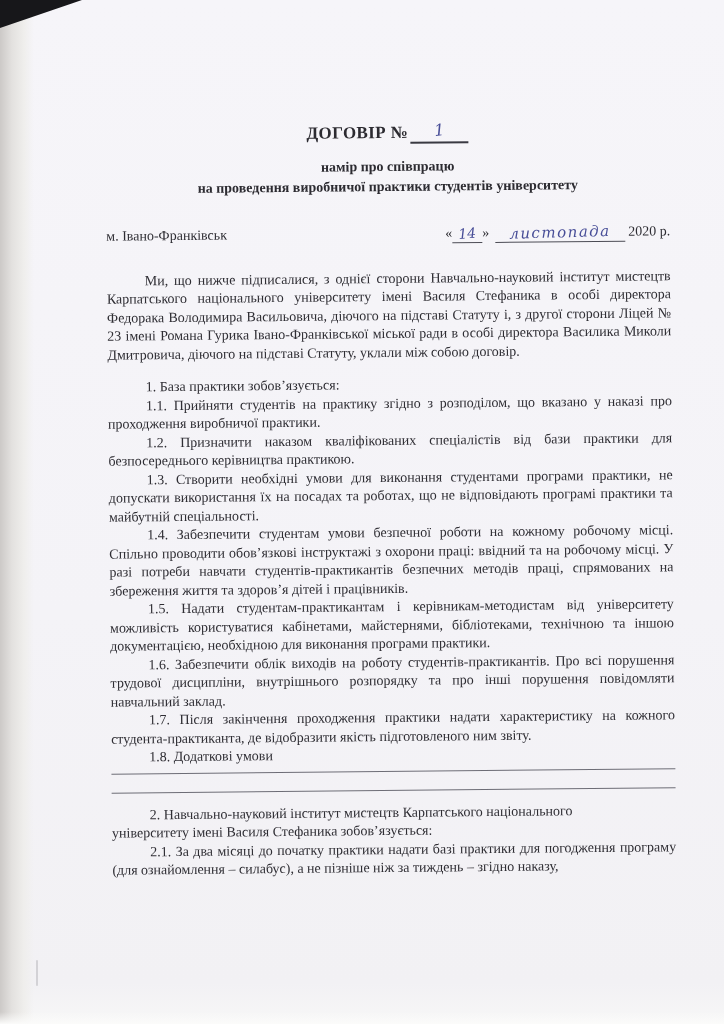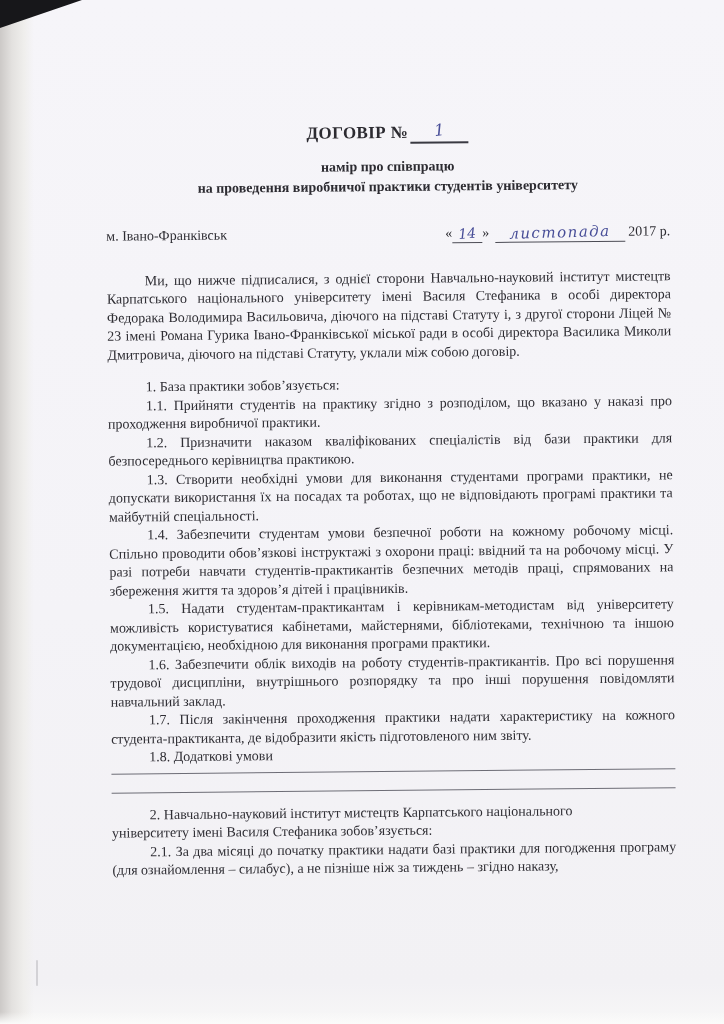--- a/index.html
+++ b/index.html
@@ -84,21 +84,21 @@
     </div>
 
     <div class="subtitles">
       <div>намір про співпрацю</div>
       <div>на проведення виробничої практики студентів університету</div>
     </div>
 
     <div class="city-date">
       <span>м. Івано-Франківськ</span>
       <span>
-        <span>«</span><span class="day-line"><span class="hw hw-day">14</span></span><span>»</span><span class="month-line"><span class="hw hw-month">листопада</span></span><span>2017 р.</span>
+        <span>«</span><span class="day-line"><span class="hw hw-day">14</span></span><span>»</span><span class="month-line"><span class="hw hw-month">листопада</span></span><span>2020 р.</span>
       </span>
     </div>
 
     <p class="par intro">Ми, що нижче підписалися, з однієї сторони Навчально-науковий інститут мистецтв Карпатського національного університету імені Василя Стефаника в особі директора Федорака Володимира Васильовича, діючого на підставі Статуту і, з другої сторони Ліцей № 23 імені Романа Гурика Івано-Франківської міської ради в особі директора Василика Миколи Дмитровича, діючого на підставі Статуту, уклали між собою договір.</p>
 
     <p class="par sec1-heading">1. База практики зобов’язується:</p>
     <p class="par">1.1. Прийняти студентів на практику згідно з розподілом, що вказано у наказі про проходження виробничої практики.</p>
     <p class="par">1.2. Призначити наказом кваліфікованих спеціалістів від бази практики для безпосереднього керівництва практикою.</p>
     <p class="par">1.3. Створити необхідні умови для виконання студентами програми практики, не допускати використання їх на посадах та роботах, що не відповідають програмі практики та майбутній спеціальності.</p>
     <p class="par">1.4. Забезпечити студентам умови безпечної роботи на кожному робочому місці. Спільно проводити обов’язкові інструктажі з охорони праці: ввідний та на робочому місці. У разі потреби навчати студентів-практикантів безпечних методів праці, спрямованих на збереження життя та здоров’я дітей і працівників.</p>

